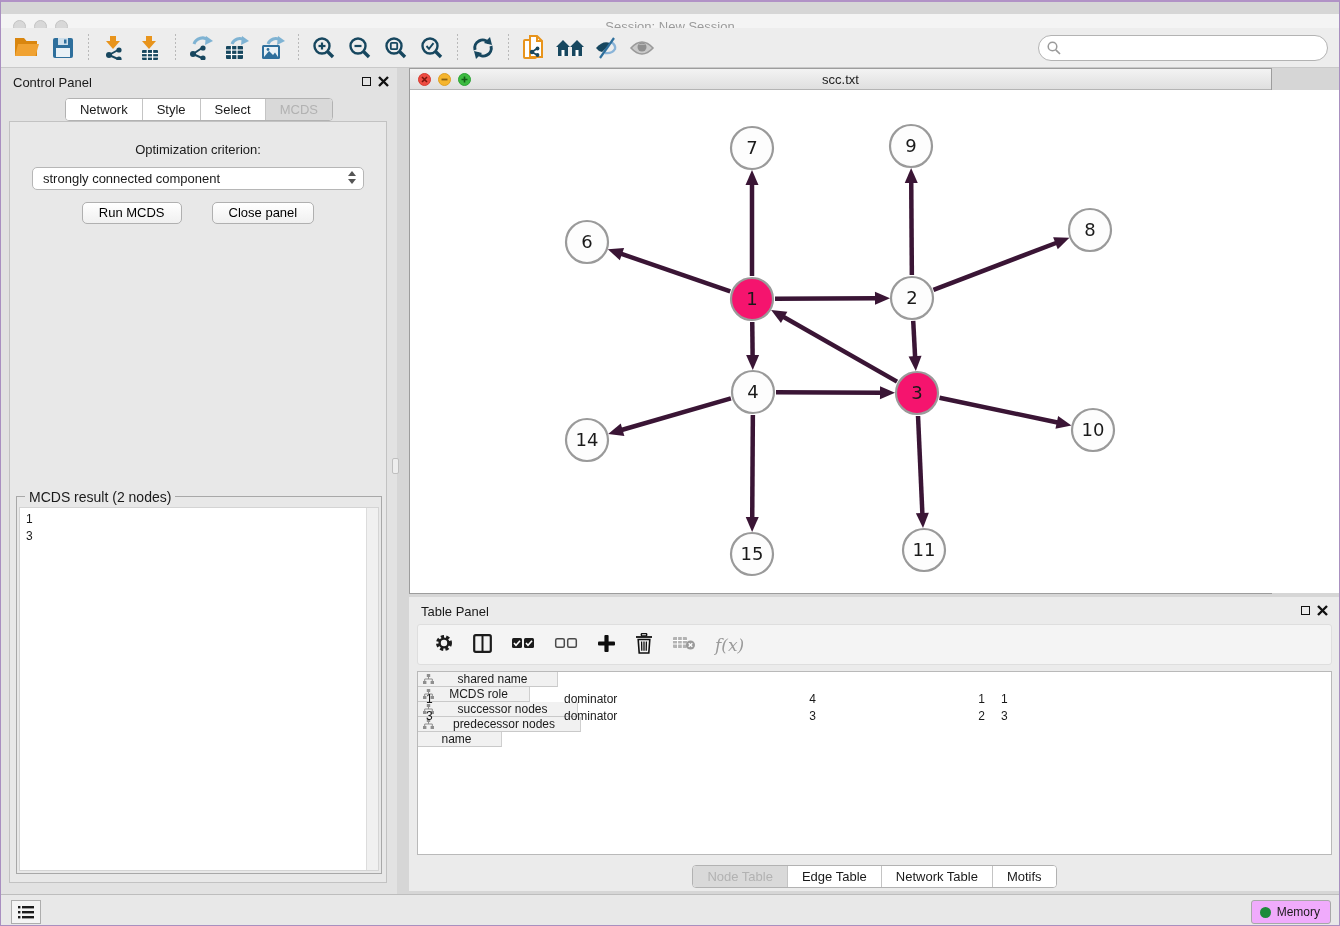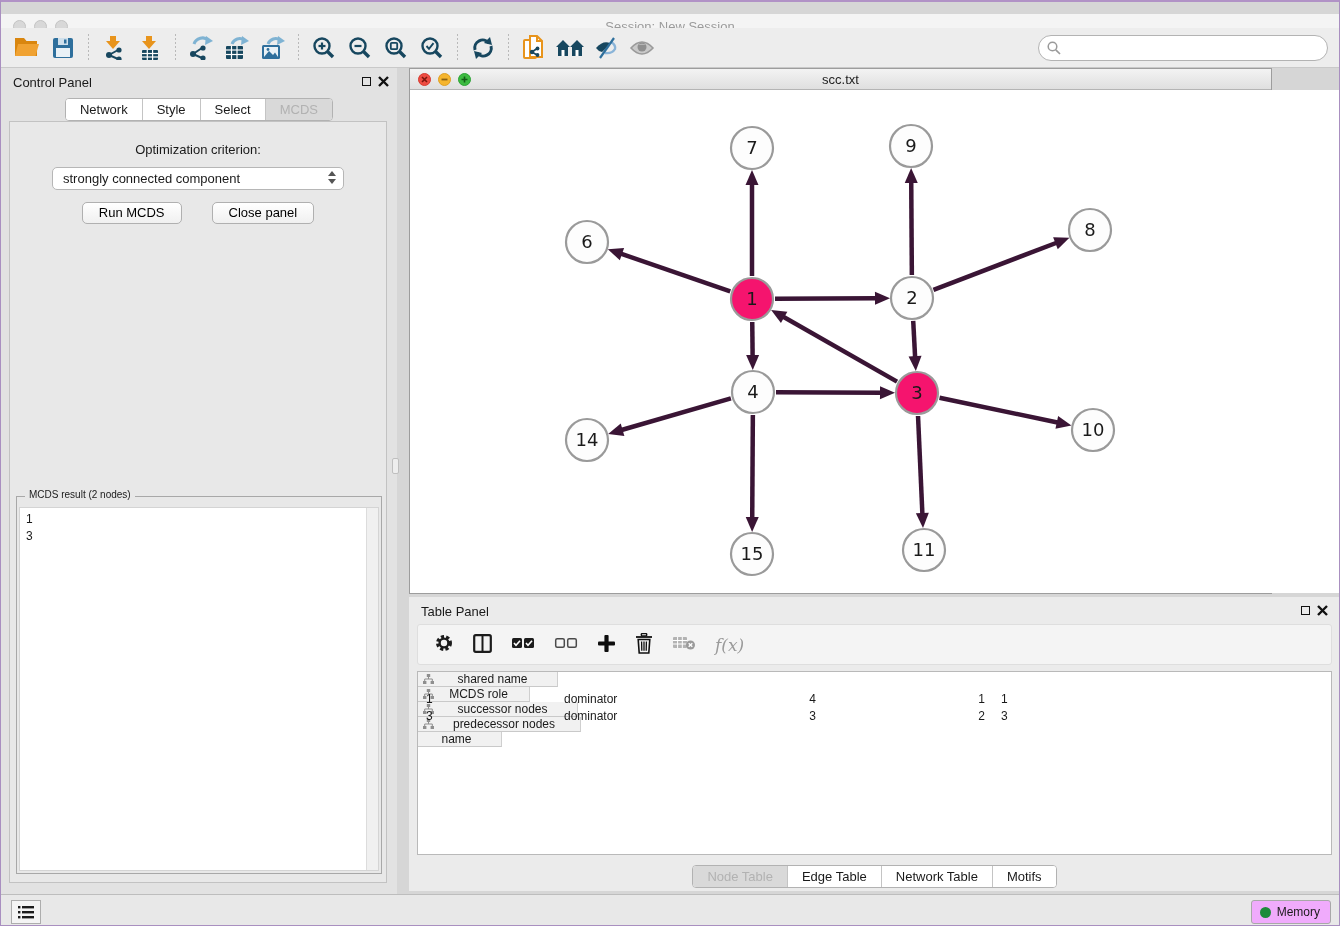--- a/index.html
+++ b/index.html
@@ -33,31 +33,31 @@
   .close-ic { position:absolute; top:8px; width:11px; height:11px; }
   .cpanel .close-ic { right:8px; }
   .cptabs { position:absolute; top:30px; left:0; width:100%; display:flex; justify-content:center; }
   .seg { display:flex; border:1px solid #b2b2b2; border-radius:4px; overflow:hidden; background:#fff; }
   .seg .tab { height:21px; line-height:21px; text-align:center; background:#fff; border-left:1px solid #c4c4c4; padding:0 14px; }
   .seg .tab:first-child { border-left:none; }
   .seg .tab.sel { background:#d9d9d9; color:#b2b2b2; }
   .cpcontent { position:absolute; left:8px; top:53px; width:378px; height:762px; background:#e8e8e8;
                border:1px solid #c2c2c2; }
   .optlabel { text-align:center; margin-top:20px; }
-  .dropdown { position:relative; margin:10px auto 0; width:292px; height:23px; background:#fff;
+  .dropdown { position:relative; margin:10px auto 0; width:332px; height:23px; background:#fff;
               border:1px solid #b6b6b6; border-radius:5px; line-height:21px; padding-left:10px; }
   .stepper { position:absolute; right:7px; top:3px; display:flex; flex-direction:column; gap:3px; }
   .stepper i { width:0; height:0; border-left:4px solid transparent; border-right:4px solid transparent; }
   .stepper .up { border-bottom:5px solid #555; }
   .stepper .dn { border-top:5px solid #555; }
   .btnrow { display:flex; justify-content:center; gap:30px; margin-top:12px; }
   .pbtn { height:22px; padding:0 16px; background:linear-gradient(#fff,#f0f0f0); border:1px solid #b0b0b0;
           border-radius:5px; font-size:13px; line-height:20px; }
   .resultbox { position:absolute; left:6px; top:374px; width:366px; height:378px; border:1px solid #a8a8a8; }
-  .legend { position:absolute; left:8px; top:-8px; background:#e8e8e8; padding:0 4px; font-size:10px; }
+  .legend { position:absolute; left:8px; top:-8px; background:#e8e8e8; padding:0 4px; font-size:14px; }
   .resultarea { position:absolute; left:2px; right:2px; top:10px; bottom:2px; background:#fff;
                 border:1px solid #d4d4d4; padding:3px 6px; font-size:12px; line-height:17px; }
   .rscroll { position:absolute; right:0; top:0; bottom:0; width:12px; background:#f0f0f0; border-left:1px solid #dcdcdc; }
   .split-handle { position:absolute; left:391px; top:456px; width:7px; height:16px; background:#eee;
                   border:1px solid #bfbfbf; border-radius:2px; }
 
   
   .netwin { position:absolute; left:408px; top:66px; width:863px; height:526px; background:#fff;
             border:1px solid #9d9d9d; }
   .nethead { position:relative; height:21px; background:linear-gradient(#f3f3f3,#dfdfdf); border-bottom:1px solid #b4b4b4; }

